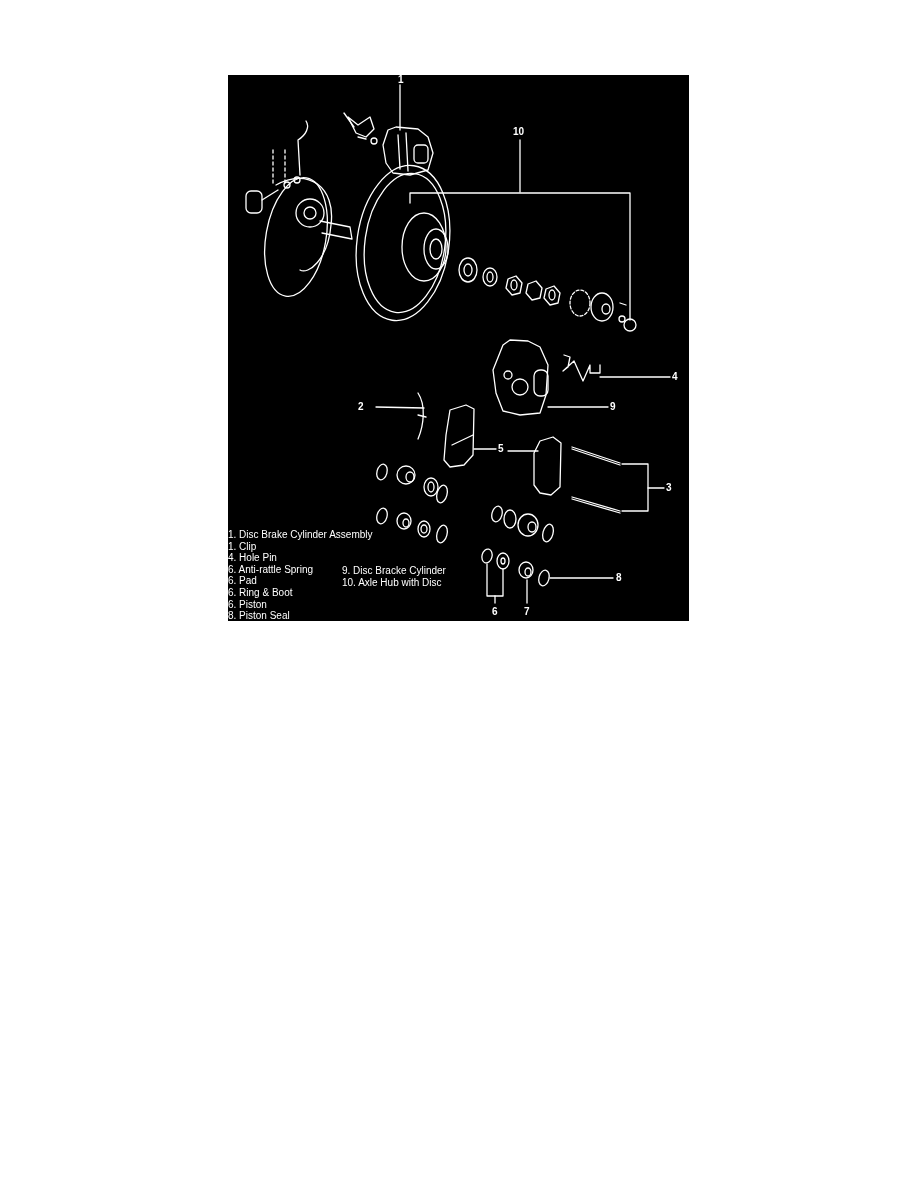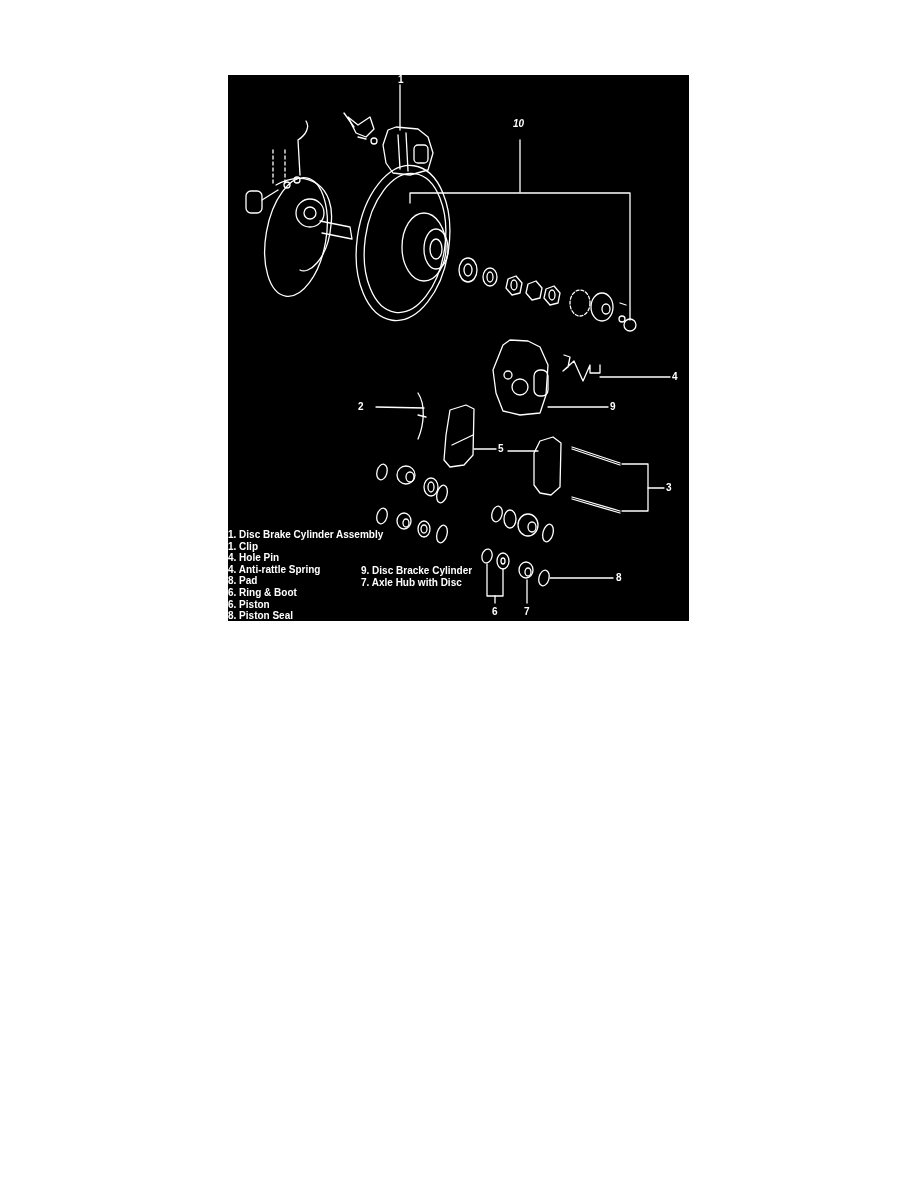--- a/index.html
+++ b/index.html
@@ -3,21 +3,21 @@
   <meta charset="utf-8">
   <style>
     html, body { margin: 0; padding: 0; background: #ffffff; }
     body { width: 918px; height: 1188px; position: relative; overflow: hidden;
            font-family: "Liberation Sans", sans-serif; }
     .panel { position: absolute; left: 228px; top: 75px; width: 461px; height: 546px;
              background: #000000; overflow: hidden; }
     .panel svg { position: absolute; left: 0; top: 0; }
     .callout { position: absolute; color: #ffffff; font-weight: bold; font-size: 10px;
                line-height: 10px; font-family: "Liberation Sans", sans-serif; }
-    .legend { position: absolute; color: #ffffff; font-weight: bold; font-size: 10px;
+    .legend { position: absolute; color: #ffffff; font-weight: normal; font-size: 10px;
               line-height: 11.6px; font-family: "Liberation Sans", sans-serif; white-space: nowrap; }
     .legend div { height: 11.6px; }
   </style>
 </head>
 <body>
 
 <div class="panel">
   <svg width="461" height="546" viewBox="0 0 461 546" fill="none" stroke="#ffffff" stroke-width="1.3" stroke-linecap="round" stroke-linejoin="round">
 
     <line x1="172" y1="10" x2="172" y2="55"></line>
@@ -143,37 +143,37 @@
       <ellipse cx="300" cy="497" rx="3" ry="4"></ellipse>
       <ellipse cx="316" cy="503" rx="5" ry="8" transform="rotate(15 316 503)"></ellipse>
       <line x1="322" y1="503" x2="385" y2="503"></line>
       <polyline points="259,489 259,521 275,521 275,494"></polyline>
       <line x1="267" y1="521" x2="267" y2="528"></line>
       <line x1="299" y1="505" x2="299" y2="528"></line>
     </g>
   </svg>
 
   <span class="callout" style="left:170px; top:0px;">1</span>
-  <span class="callout" style="left:285px; top:44px;font-style:italic;">10</span>
+  <span class="callout" style="left:285px; top:52px;">10</span>
   <span class="callout" style="left:444px; top:297px;">4</span>
   <span class="callout" style="left:130px; top:327px;">2</span>
   <span class="callout" style="left:382px; top:327px;">9</span>
   <span class="callout" style="left:270px; top:369px;">5</span>
   <span class="callout" style="left:438px; top:408px;">3</span>
   <span class="callout" style="left:388px; top:498px;">8</span>
   <span class="callout" style="left:264px; top:532px;">6</span>
   <span class="callout" style="left:296px; top:532px;">7</span>
 
   <div class="legend" style="left:0px; top:454px;">
     <div>1. Disc Brake Cylinder Assembly</div>
     <div>1. Clip</div>
     <div>4. Hole Pin</div>
-    <div>4. Anti-rattle Spring</div>
-    <div>8. Pad</div>
+    <div>6. Anti-rattle Spring</div>
+    <div>6. Pad</div>
     <div>6. Ring &amp; Boot</div>
     <div>6. Piston</div>
     <div>8. Piston Seal</div>
   </div>
-  <div class="legend" style="left:133px; top:490px;">
+  <div class="legend" style="left:114px; top:490px;">
     <div>9. Disc Bracke Cylinder</div>
-    <div>7. Axle Hub with Disc</div>
+    <div>10. Axle Hub with Disc</div>
   </div>
 </div>
 
 </body></html>

